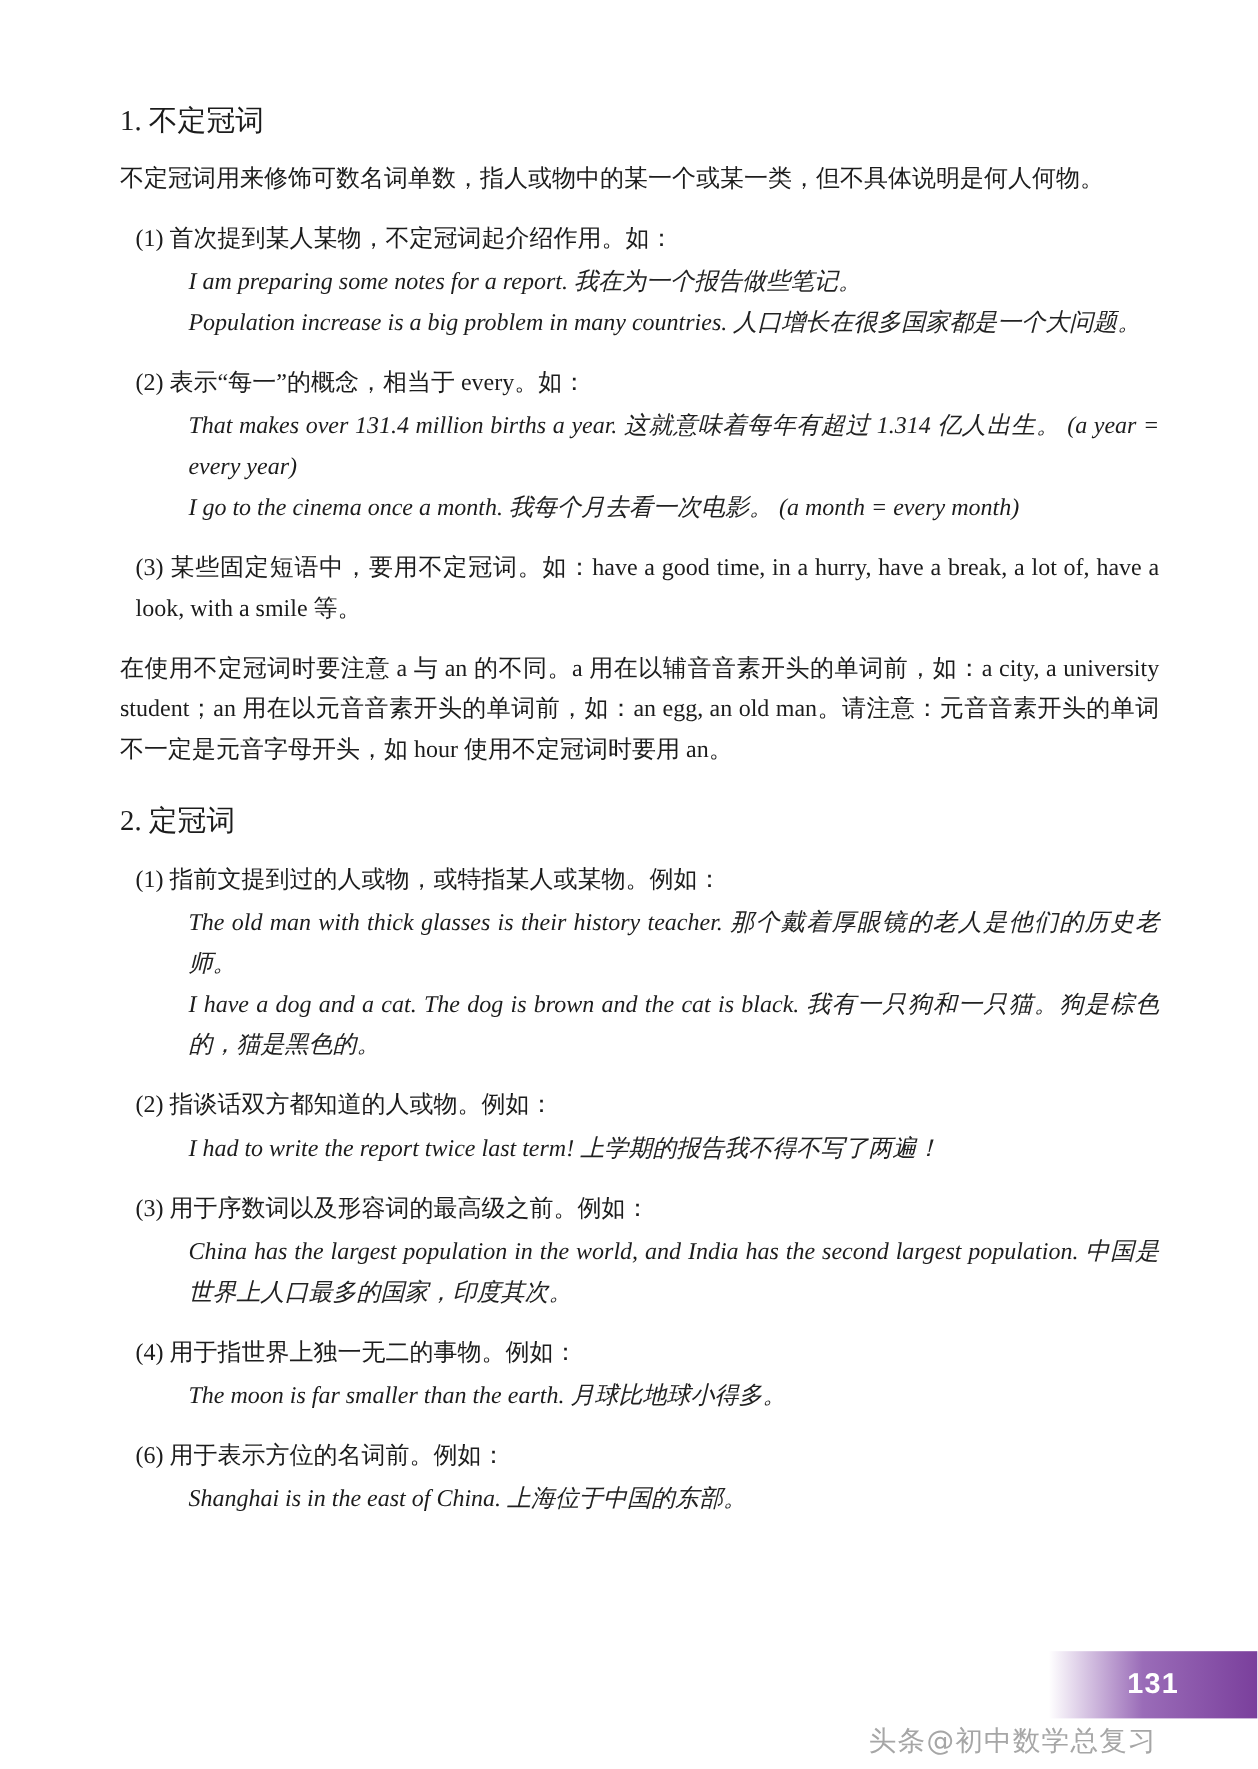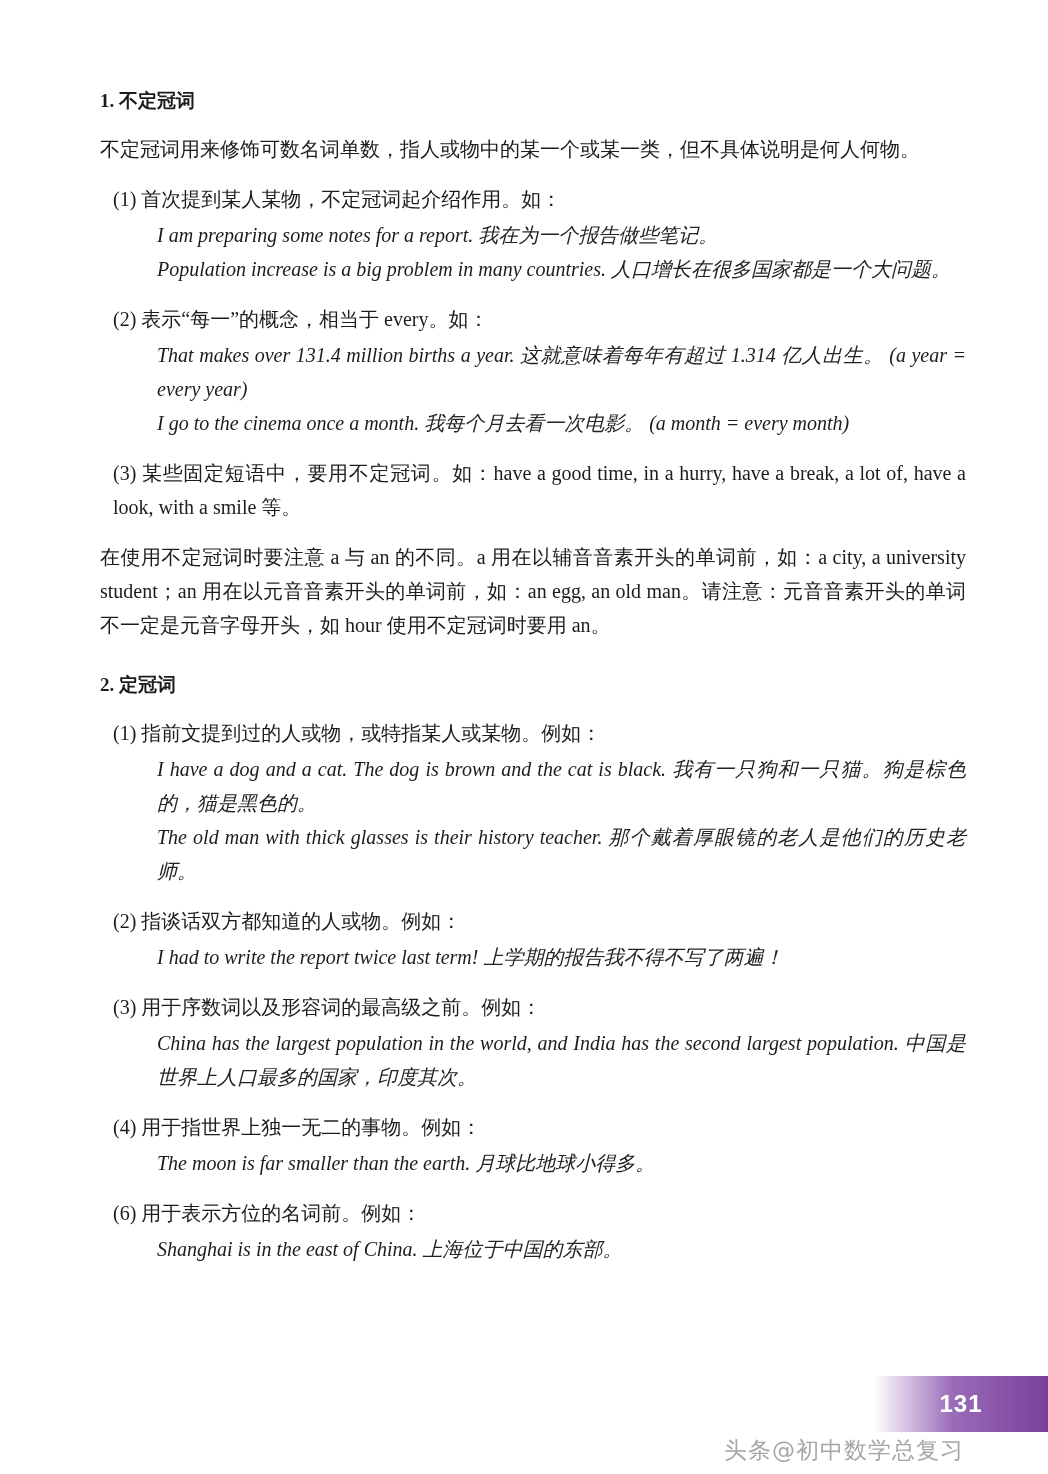--- a/index.html
+++ b/index.html
@@ -15,22 +15,22 @@
   }
   .content {
     position: absolute;
     top: 84px;
     left: 100px;
     width: 866px;
     font-size: 20px;
     line-height: 34px;
   }
   .section-heading {
-    font-size: 19px;
-    font-weight: 700;
+    font-size: 24px;
+    font-weight: 400;
     margin: 0 0 14px 0;
     line-height: 34px;
   }
   .para {
     text-align: justify;
     margin: 0 0 16px 0;
   }
   .item { margin: 0 0 16px 13px; }
   .item-head {
     text-align: justify;
@@ -121,26 +121,26 @@
     <p class="para">在使用不定冠词时要注意 a 与 an 的不同。a 用在以辅音音素开头的单词前，如：a city, a university student；an 用在以元音音素开头的单词前，如：an egg, an old man。请注意：元音音素开头的单词不一定是元音字母开头，如 hour 使用不定冠词时要用 an。</p>
 
     <div class="section-gap"></div>
 
     <h3 class="section-heading">2. 定冠词</h3>
 
     <div class="item">
       <p class="item-head">(1) 指前文提到过的人或物，或特指某人或某物。例如：</p>
       <div class="examples">
         <p class="example">
+          <span class="en">The old man with thick glasses is their history teacher.</span>
+          <span class="cn">那个戴着厚眼镜的老人是他们的历史老师。</span>
+        </p>
+        <p class="example">
           <span class="en">I have a dog and a cat. The dog is brown and the cat is black.</span>
           <span class="cn">我有一只狗和一只猫。狗是棕色的，猫是黑色的。</span>
-        </p>
-        <p class="example">
-          <span class="en">The old man with thick glasses is their history teacher.</span>
-          <span class="cn">那个戴着厚眼镜的老人是他们的历史老师。</span>
         </p>
       </div>
     </div>
 
     <div class="item">
       <p class="item-head">(2) 指谈话双方都知道的人或物。例如：</p>
       <div class="examples">
         <p class="example">
           <span class="en">I had to write the report twice last term!</span>
           <span class="cn">上学期的报告我不得不写了两遍！</span>

